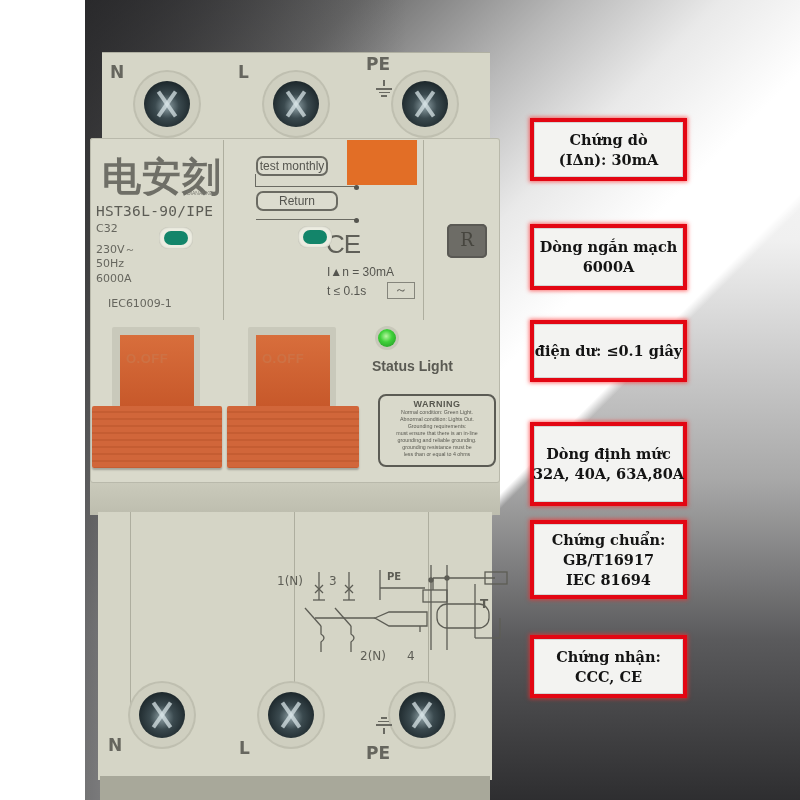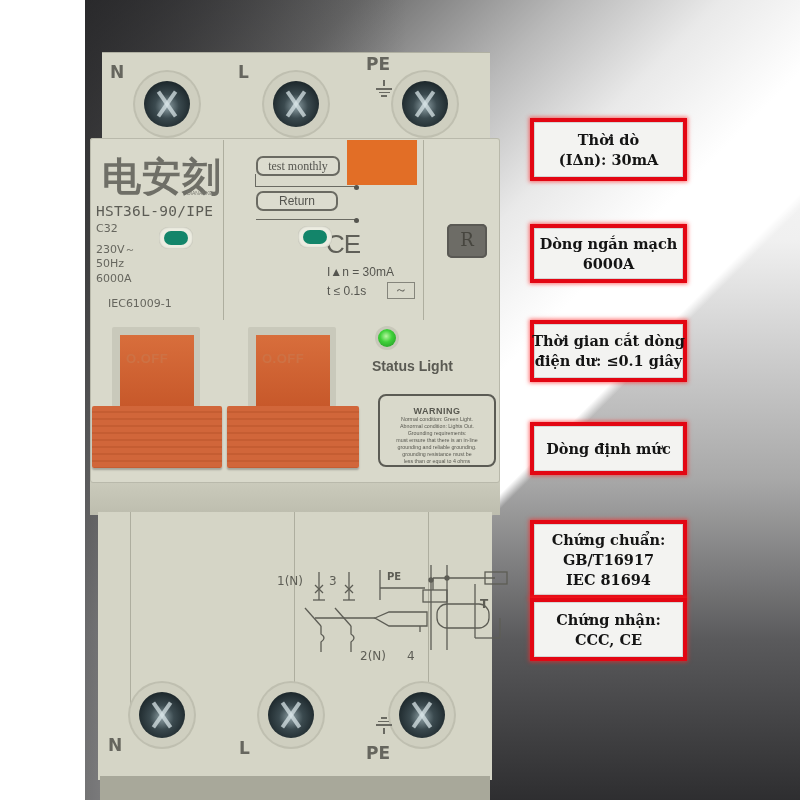--- a/index.html
+++ b/index.html
@@ -51,21 +51,21 @@
   .leader { position: absolute; border-left: 1.5px solid #6a6a62; border-bottom: 1.5px solid #6a6a62; }
   .leader-dot { position: absolute; width: 5px; height: 5px; border-radius: 50%; background: #55554f; }
   .test-button { position: absolute; left: 257px; top: 140px; width: 70px; height: 45px; background: #e26e26; }
   .reset-button { position: absolute; left: 357px; top: 224px; width: 40px; height: 34px; border-radius: 5px; background: #6d6c66; color: #47463f; text-align: center; font-family: "DejaVu Serif", serif; font-size: 18px; line-height: 32px; box-shadow: inset 0 0 0 2px #5a5954; }
   .ce-mark { position: absolute; left: 236px; top: 229px; font-size: 26px; color: #5f5f58; letter-spacing: -1px; }
   .rating-text { position: absolute; left: 237px; font-size: 12px; color: #55554f; }
   .tilde-box { position: absolute; left: 297px; top: 282px; width: 28px; height: 17px; border: 1.3px solid #85857c; text-align: center; font-size: 13px; color: #55554f; line-height: 14px; }
 
   .status-led { position: absolute; left: 288px; top: 329px; width: 18px; height: 18px; border-radius: 50%; background: radial-gradient(circle at 45% 40%, #b8f6a2 0%, #3fd13a 40%, #1f8f22 100%); box-shadow: 0 0 0 3px #c8c8ba; }
   .status-label { position: absolute; left: 282px; top: 358px; font-size: 14px; color: #5a5a53; font-weight: bold; }
-  .warning-box { position: absolute; left: 288px; top: 394px; width: 118px; height: 73px; border: 2px solid #5b5b54; border-radius: 8px; text-align: center; color: #57574f; padding-top: 10px; }
+  .warning-box { position: absolute; left: 288px; top: 394px; width: 118px; height: 73px; border: 2px solid #5b5b54; border-radius: 8px; text-align: center; color: #57574f; padding-top: 3px; }
   .warning-title { font-size: 9px; font-weight: bold; letter-spacing: .5px; display: block; }
   .warning-body { font-size: 5.3px; line-height: 7px; display: block; }
 
   .lever-slot { position: absolute; width: 88px; height: 80px; background: #c9c9bb; border-radius: 2px; }
   .lever-upper { position: absolute; width: 74px; height: 72px; background: linear-gradient(#d86e3c, #c7582a); }
   .lever-upper .off { position: absolute; left: 6px; top: 16px; font-size: 13px; color: #cd7245; font-weight: bold; letter-spacing: .5px; }
   .lever-lower { position: absolute; height: 62px; background: repeating-linear-gradient(180deg, #d1663a 0px, #d1663a 5px, #b9542a 6px, #d1663a 7px); border-radius: 2px; box-shadow: 0 2px 2px rgba(0,0,0,.25); }
 
   .diagram-svg { position: absolute; left: 185px; top: 560px; }
 
@@ -117,21 +117,21 @@
   <div class="model">HST36L-90/IPE</div>
   <div class="spec-line spec-c">C32</div>
   <div class="spec-line spec-s" style="top:242px;">230V～</div>
   <div class="spec-line spec-s" style="top:257px;">50Hz</div>
   <div class="spec-line spec-s" style="top:272px;">6000A</div>
   <div class="spec-line spec-s" style="top:297px;margin-left:12px;">IEC61009-1</div>
   <div class="indicator" style="left:69px;top:227px;">
       <span></span>
     </div>
 
-  <div class="pill" style="left:166px;top:156px;width:84px;font-family:Liberation Serif, serif;">test monthly</div>
+  <div class="pill" style="left:166px;top:156px;width:72px;">test monthly</div>
   <div class="leader" style="left:166px;top:176px;width:100px;height:11px;border-left:none;"></div>
   <div class="leader" style="left:165px;top:174px;width:1px;height:13px;"></div>
   <div class="leader-dot" style="left:264px;top:185px;"></div>
   <div class="pill" style="left:166px;top:191px;width:82px;">Return</div>
   <div class="leader" style="left:166px;top:209px;width:100px;height:11px;border-left:none;"></div>
   <div class="leader-dot" style="left:264px;top:218px;"></div>
   <div class="test-button"></div>
   <div class="reset-button">R</div>
   <div class="ce-mark">CE</div>
   <div class="indicator" style="left:208px;top:226px;">
@@ -221,35 +221,35 @@
   <span class="terminal-label" style="left:276px;top:743px;">PE</span>
   <div class="ground-sym" style="left:285px;top:718px;transform:rotate(180deg);">
       <span style="width:2px;height:6px;margin-top:0"></span>
       <span style="width:16px"></span>
       <span style="width:11px"></span>
       <span style="width:6px"></span>
     </div>
 </div>
 
 <div class="spec-card" style="top:118px;height:63px;">
-  <span>Thời dò</span>
+  <span>Chứng dò</span>
   <span>(IΔn): 30mA</span>
 </div>
-<div class="spec-card" style="top:224px;height:59px;">
+<div class="spec-card" style="top:224px;height:66px;">
   <span>Dòng ngắn mạch</span>
   <span>6000A</span>
 </div>
 <div class="spec-card" style="top:320px;height:62px;">
-  <span>Thời gian cắt dòng</span>
   <span>điện dư: ≤0.1 giây</span>
 </div>
-<div class="spec-card" style="top:422px;height:53px;">
+<div class="spec-card" style="top:422px;height:84px;">
   <span>Dòng định mức</span>
+  <span>32A, 40A, 63A,80A</span>
 </div>
 <div class="spec-card" style="top:520px;height:79px;">
   <span>Chứng chuẩn:</span>
   <span>GB/T16917</span>
   <span>IEC 81694</span>
 </div>
-<div class="spec-card" style="top:598px;height:63px;text-align:center;">
+<div class="spec-card" style="top:635px;height:63px;text-align:center;">
   <span>Chứng nhận:</span>
   <span>CCC, CE</span>
 </div>
 
 </body></html>

